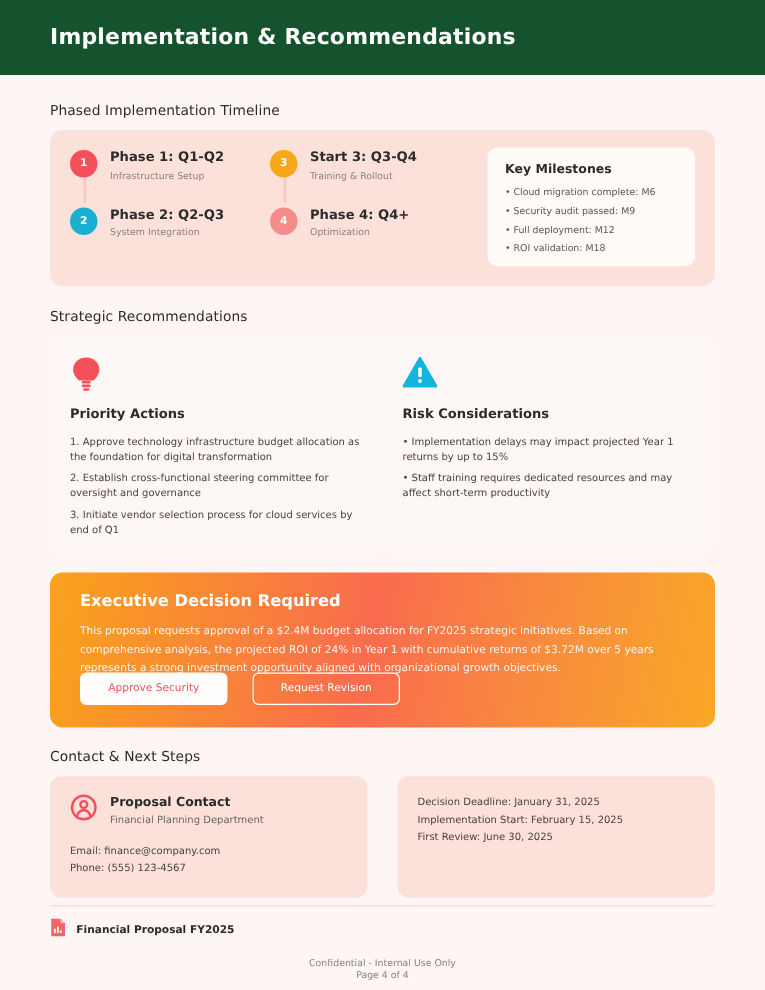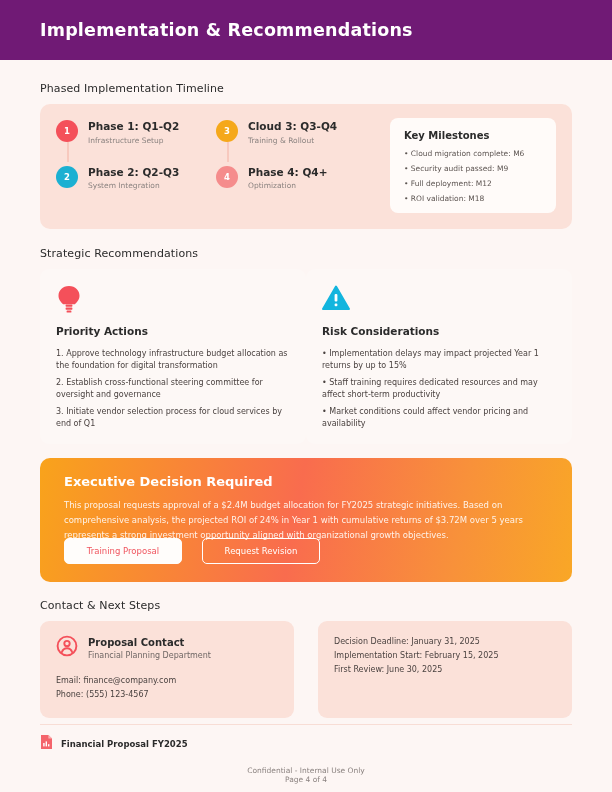--- a/index.html
+++ b/index.html
@@ -8,21 +8,21 @@
     height: 792px;
     background: #FDF6F4;
     font-family: "DejaVu Sans", "Liberation Sans", sans-serif;
     overflow: hidden;
   }
   .page { position: relative; width: 612px; height: 792px; background: #FDF6F4; }
 
   
   .header {
     height: 60px;
-    background: #701a75;
+    background: #14532d;
     display: flex;
     align-items: center;
     padding-left: 40px;
   }
   .header-title {
     color: #ffffff;
     font-size: 17.5px;
     font-weight: bold;
     letter-spacing: 0.2px;
   }
@@ -171,21 +171,21 @@
             <div class="phase-sub">System Integration</div>
           </div>
         </div>
       </div>
 
       <div class="phase-col">
         <div class="phase-row">
           <div class="connector"></div>
           <div class="dot" style="background:#F5A81B;">3</div>
           <div class="phase-text">
-            <div class="phase-title">Cloud 3: Q3-Q4</div>
+            <div class="phase-title">Start 3: Q3-Q4</div>
             <div class="phase-sub">Training &amp; Rollout</div>
           </div>
         </div>
         <div class="phase-row">
           <div class="dot" style="background:#F58C8C;">4</div>
           <div class="phase-text">
             <div class="phase-title">Phase 4: Q4+</div>
             <div class="phase-sub">Optimization</div>
           </div>
         </div>
@@ -222,29 +222,28 @@
         <div class="rec-icon">
           <svg width="28" height="26" viewBox="0 0 28 26">
             <path d="M14 1.5 L27 24 L1 24 Z" fill="#13B5DE" stroke="#13B5DE" stroke-width="2" stroke-linejoin="round"></path>
             <rect x="12.6" y="9" width="2.8" height="7.6" rx="1" fill="#ffffff"></rect>
             <rect x="12.6" y="18.4" width="2.8" height="2.8" rx="1" fill="#ffffff"></rect>
           </svg>
         </div>
         <div class="rec-title">Risk Considerations</div>
         <div class="rec-line">• Implementation delays may impact projected Year 1 returns by up to 15%</div>
         <div class="rec-line">• Staff training requires dedicated resources and may affect short-term productivity</div>
-        <div class="rec-line">• Market conditions could affect vendor pricing and availability</div>
       </div>
     </div>
 
     <div class="exec-card">
       <div class="exec-title">Executive Decision Required</div>
       <div class="exec-body">This proposal requests approval of a $2.4M budget allocation for FY2025 strategic initiatives. Based on comprehensive analysis, the projected ROI of 24% in Year 1 with cumulative returns of $3.72M over 5 years represents a strong investment opportunity aligned with organizational growth objectives.</div>
       <div class="exec-buttons">
-        <div class="btn btn-primary">Training Proposal</div>
+        <div class="btn btn-primary">Approve Security</div>
         <div class="btn btn-secondary">Request Revision</div>
       </div>
     </div>
 
     <div class="section-heading contact-heading">Contact &amp; Next Steps</div>
 
     <div class="contact-row">
       <div class="contact-card">
         <div class="contact-head">
           <div>

